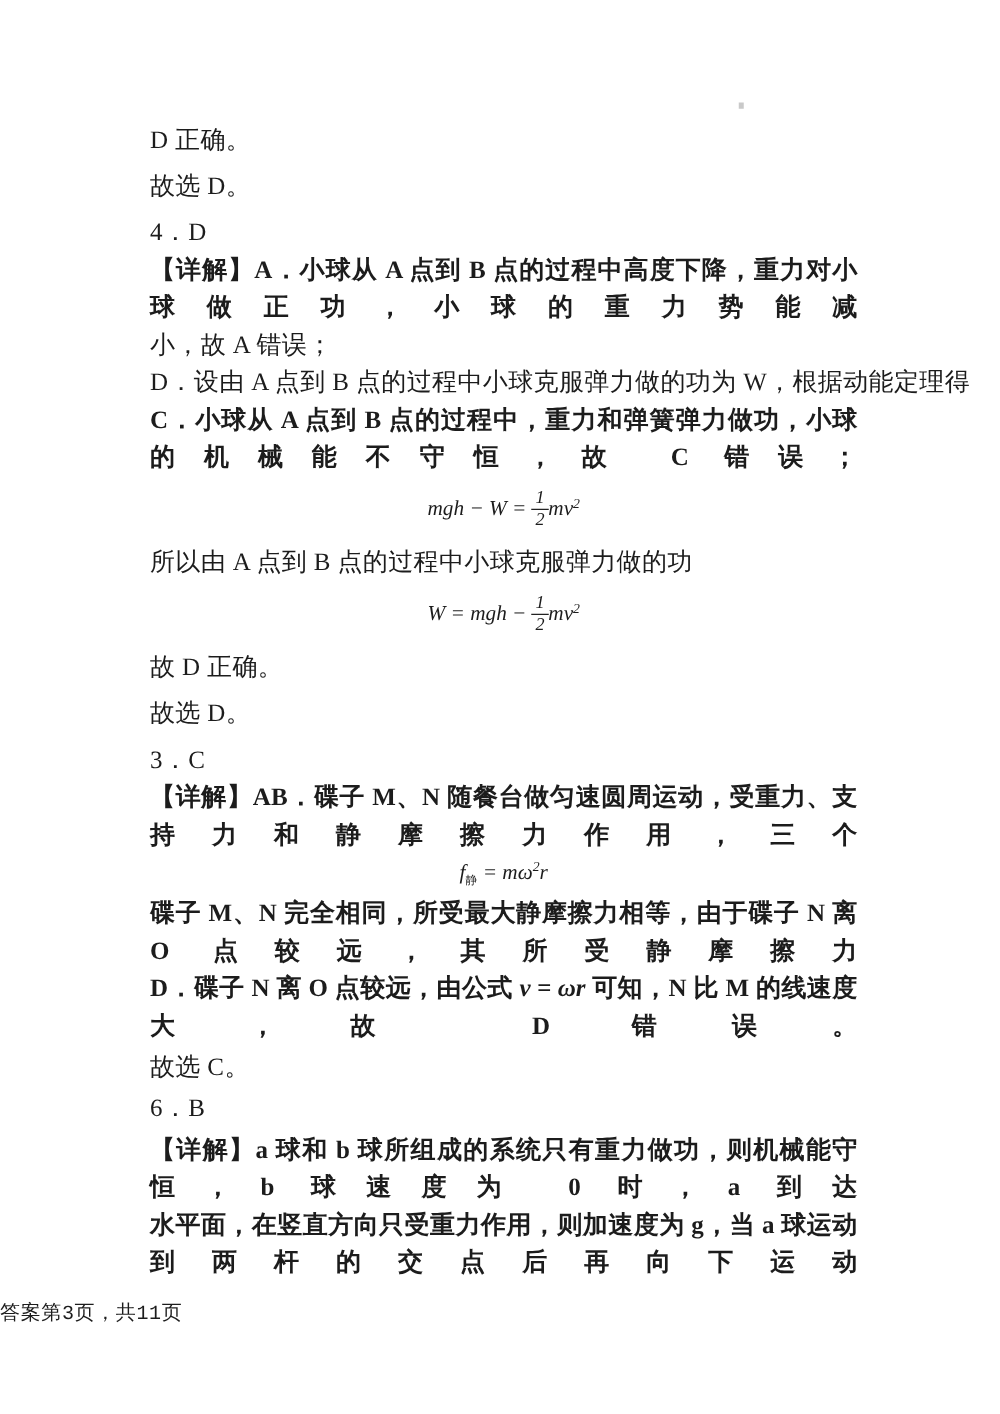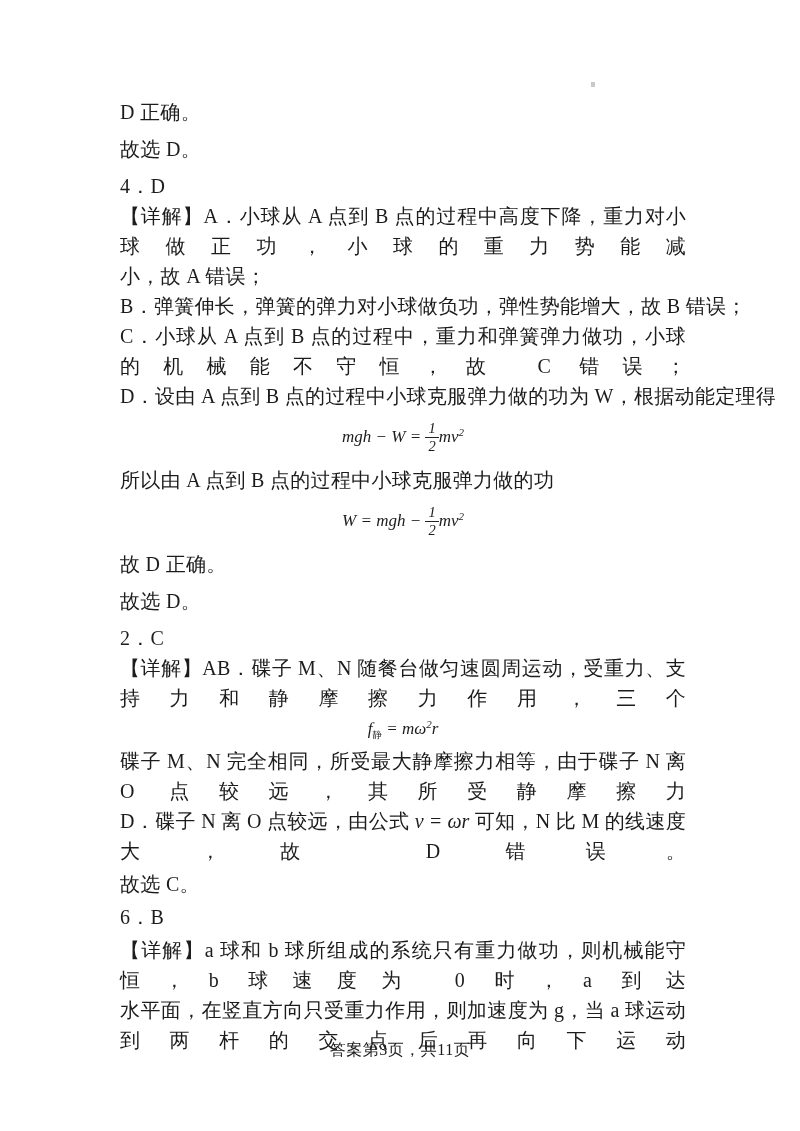--- a/index.html
+++ b/index.html
@@ -3,71 +3,70 @@
 <meta charset="utf-8">
 <style>
   html,body{margin:0;padding:0;}
   body{
     width:800px;height:1131px;background:#ffffff;position:relative;
     font-family:"Liberation Serif","DejaVu Serif",serif;
     color:#1c1c1c;overflow:hidden;
   }
   .content{position:absolute;left:120px;top:97px;width:566px;}
   .line{font-size:20px;line-height:30px;white-space:nowrap;letter-spacing:0.3px;}
-  .fill{white-space:normal;text-align:justify;text-align-last:justify;letter-spacing:0.2px;}
+  .fill{white-space:normal;text-align:justify;text-align-last:justify;letter-spacing:0.2px;font-weight:bold;}
   .sp{margin-bottom:7px;}
   .sp3{margin-bottom:3px;}
   .formula{
     text-align:center;font-size:17px;font-style:italic;
     padding:9px 0;line-height:1;letter-spacing:0;
   }
   .formula-small{padding:6px 0;text-align:center;}
   .frac{display:inline-block;text-align:center;vertical-align:middle;font-size:14.5px;line-height:1.2;}
   .frac .num{display:block;padding:0 3px;}
   .frac .den{display:block;border-top:1px solid #222;padding:0 3px;}
   .msup{font-size:11px;vertical-align:6px;}
   .msub-cjk{font-size:9.5px;font-style:normal;vertical-align:-4px;}
   .mathtok{font-style:italic;letter-spacing:0;margin-top:27px;}
   .footer{
-    position:absolute;top:1040px;left:0;width:100%;text-align:center;
-    font-size:16px;color:#1c1c1c;letter-spacing:0.5px;
+    position:absolute;top:1040px;left:0;width:100%;text-align:left;
+    font-size:16px;color:#1c1c1c;letter-spacing:0.5px;font-family:Liberation Mono, monospace;
   }
   .speck{position:absolute;left:591px;top:82px;width:4px;height:5px;background:#c9c9c9;}
 </style>
 </head>
 <body>
 
 <div class="speck"></div>
 
 <div class="content">
 
   <div class="line sp">D 正确。</div>
   <div class="line sp">故选 D。</div>
   <div class="line">4．D</div>
   <div class="line fill">【详解】A．小球从 A 点到 B 点的过程中高度下降，重力对小球做正功，小球的重力势能减</div>
   <div class="line">小，故 A 错误；</div>
-  <div class="line">B．弹簧伸长，弹簧的弹力对小球做负功，弹性势能增大，故 B 错误；</div>
+  <div class="line">D．设由 A 点到 B 点的过程中小球克服弹力做的功为 W，根据动能定理得</div>
   <div class="line fill">C．小球从 A 点到 B 点的过程中，重力和弹簧弹力做功，小球的机械能不守恒，故 C 错误；</div>
-  <div class="line">D．设由 A 点到 B 点的过程中小球克服弹力做的功为 W，根据动能定理得</div>
 
   <div class="formula">
     <span class="mathtok">mgh − W =</span>
     <span class="frac"><span class="num">1</span><span class="den">2</span></span><span class="mathtok">mv</span><span class="msup mathtok">2</span>
   </div>
 
   <div class="line">所以由 A 点到 B 点的过程中小球克服弹力做的功</div>
 
   <div class="formula">
     <span class="mathtok">W = mgh −</span>
     <span class="frac"><span class="num">1</span><span class="den">2</span></span><span class="mathtok">mv</span><span class="msup mathtok">2</span>
   </div>
 
   <div class="line sp">故 D 正确。</div>
   <div class="line sp">故选 D。</div>
-  <div class="line">2．C</div>
+  <div class="line">3．C</div>
   <div class="line fill">【详解】AB．碟子 M、N 随餐台做匀速圆周运动，受重力、支持力和静摩擦力作用，三个</div>
 
   <div class="formula formula-small">
     <span class="mathtok">f</span><span class="msub-cjk">静</span>
     <span class="mathtok">= mω</span><span class="msup mathtok">2</span><span class="mathtok">r</span>
   </div>
 
   <div class="line fill">碟子 M、N 完全相同，所受最大静摩擦力相等，由于碟子 N 离 O 点较远，其所受静摩擦力</div>
 
   <div class="line fill sp3">

